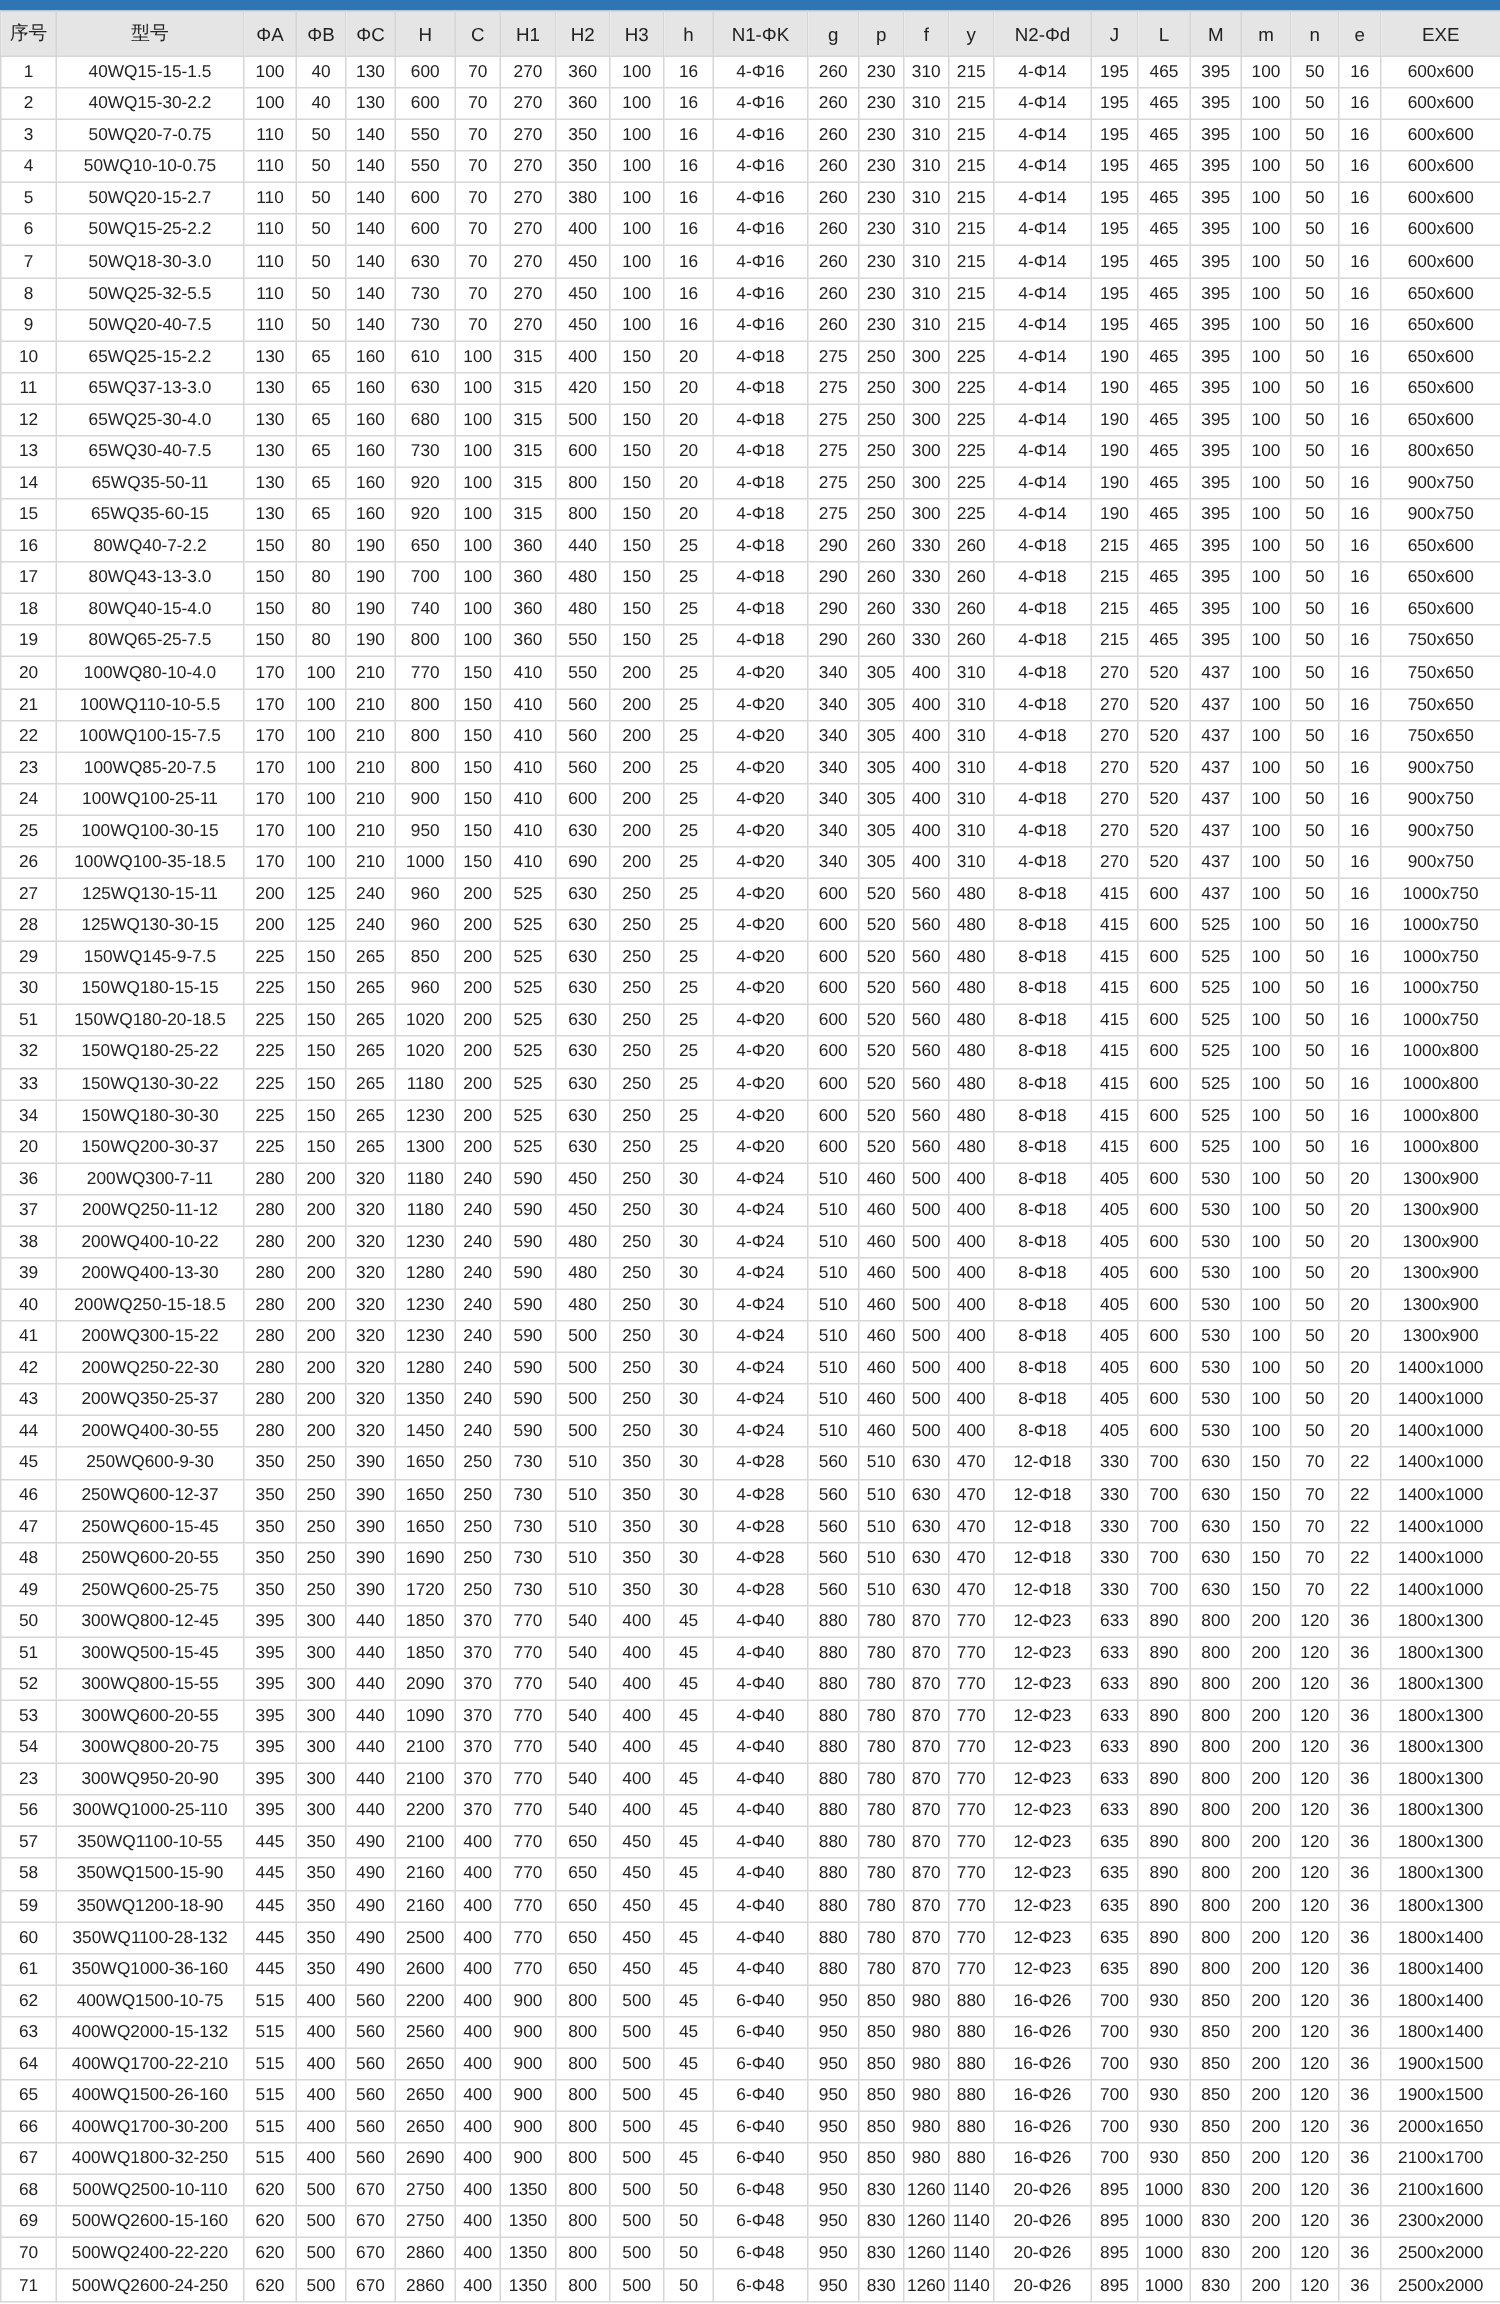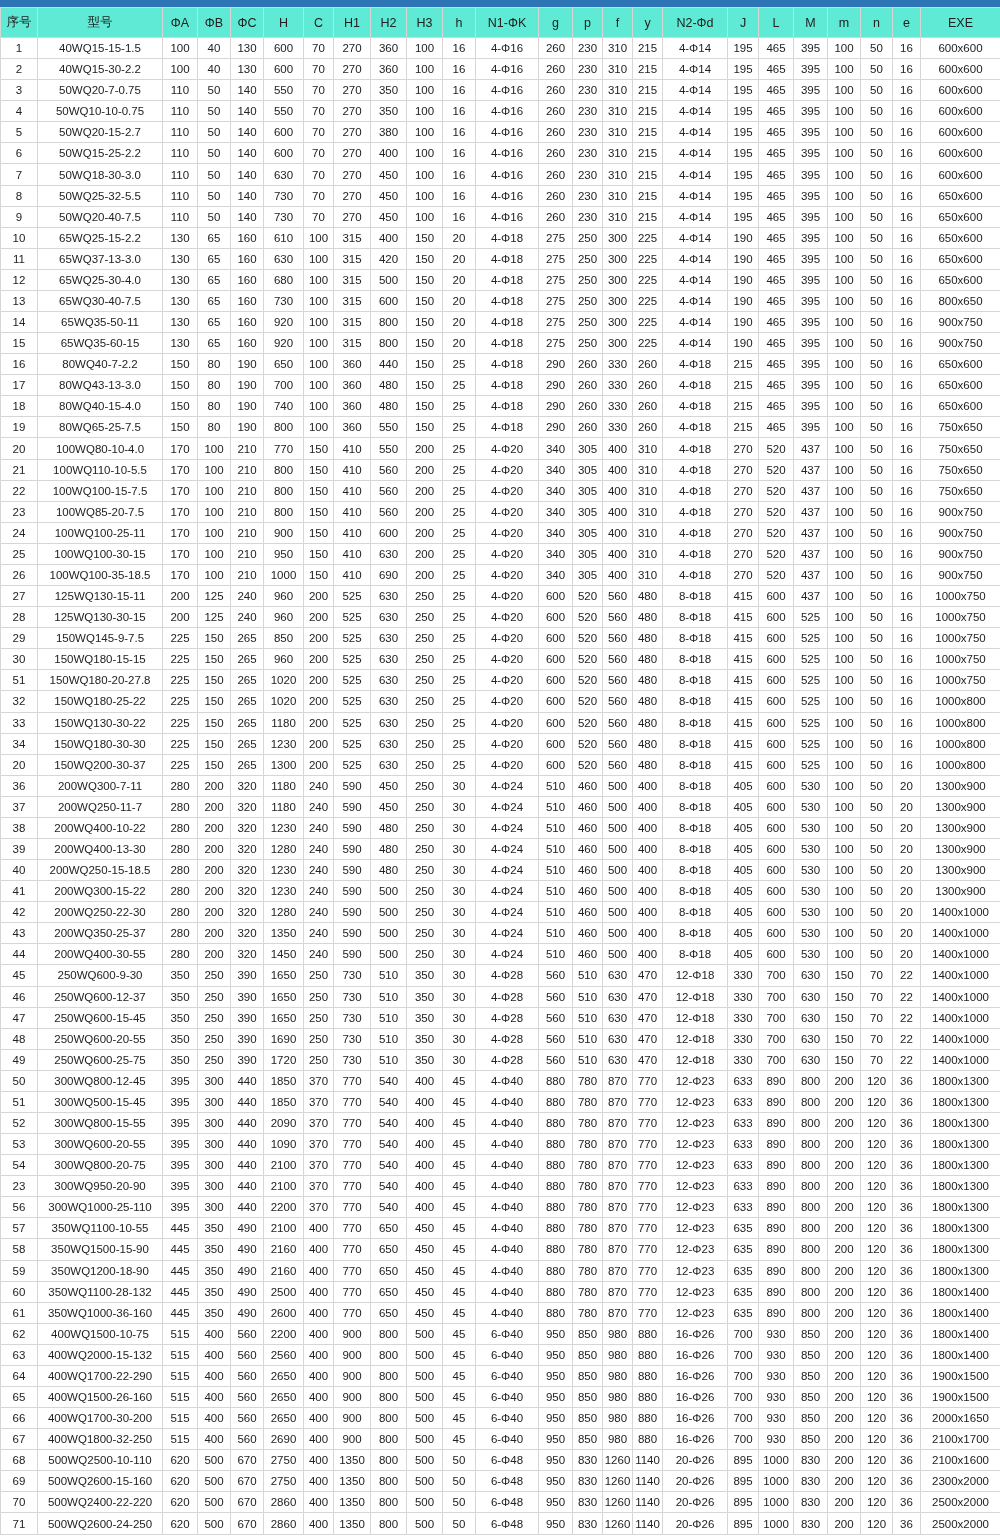--- a/index.html
+++ b/index.html
@@ -25,21 +25,21 @@
     vertical-align: middle;
     padding: 0;
     overflow: hidden;
     white-space: nowrap;
     color: #222222;
   }
   table.data-table thead tr { height: 30px; }
   table.data-table th {
     font-size: 12.5px;
     font-weight: normal;
-    background: #5eead4;
+    background: #e5e5e5;
   }
   table.data-table tbody tr { height: 21.08px; }
   table.data-table td {
     font-size: 11.5px;
   }
 </style>
 </head>
 <body>
 
 <div class="page">
@@ -875,21 +875,21 @@
           <td>415</td>
           <td>600</td>
           <td>525</td>
           <td>100</td>
           <td>50</td>
           <td>16</td>
           <td>1000x750</td>
         </tr>
         <tr>
           <td>51</td>
-          <td>150WQ180-20-27.8</td>
+          <td>150WQ180-20-18.5</td>
           <td>225</td>
           <td>150</td>
           <td>265</td>
           <td>1020</td>
           <td>200</td>
           <td>525</td>
           <td>630</td>
           <td>250</td>
           <td>25</td>
           <td>4-Φ20</td>
@@ -1031,21 +1031,21 @@
           <td>405</td>
           <td>600</td>
           <td>530</td>
           <td>100</td>
           <td>50</td>
           <td>20</td>
           <td>1300x900</td>
         </tr>
         <tr>
           <td>37</td>
-          <td>200WQ250-11-7</td>
+          <td>200WQ250-11-12</td>
           <td>280</td>
           <td>200</td>
           <td>320</td>
           <td>1180</td>
           <td>240</td>
           <td>590</td>
           <td>450</td>
           <td>250</td>
           <td>30</td>
           <td>4-Φ24</td>
@@ -1733,21 +1733,21 @@
           <td>700</td>
           <td>930</td>
           <td>850</td>
           <td>200</td>
           <td>120</td>
           <td>36</td>
           <td>1800x1400</td>
         </tr>
         <tr>
           <td>64</td>
-          <td>400WQ1700-22-290</td>
+          <td>400WQ1700-22-210</td>
           <td>515</td>
           <td>400</td>
           <td>560</td>
           <td>2650</td>
           <td>400</td>
           <td>900</td>
           <td>800</td>
           <td>500</td>
           <td>45</td>
           <td>6-Φ40</td>

